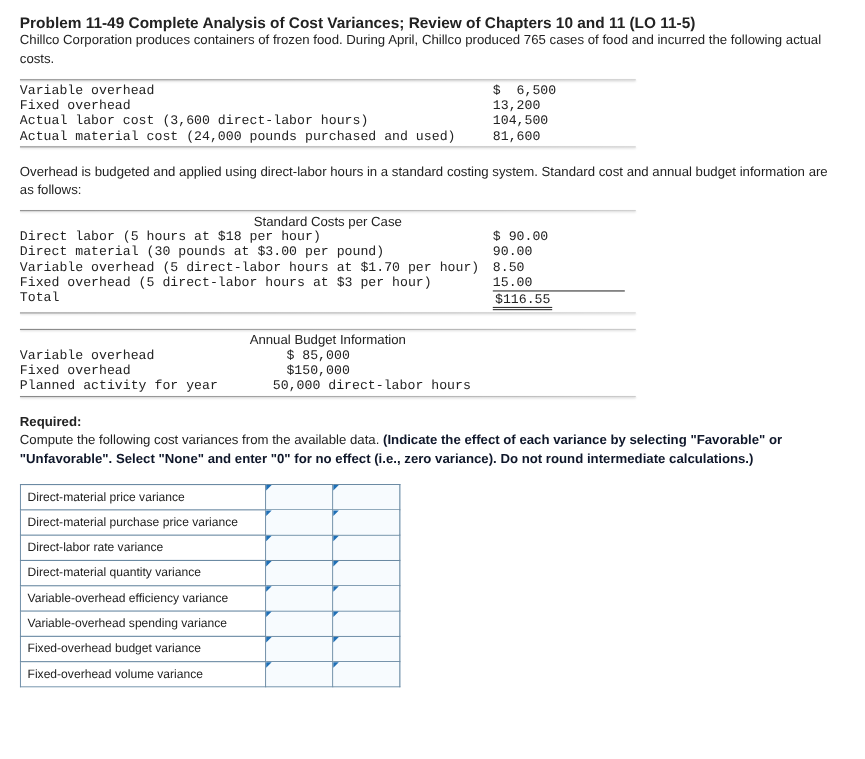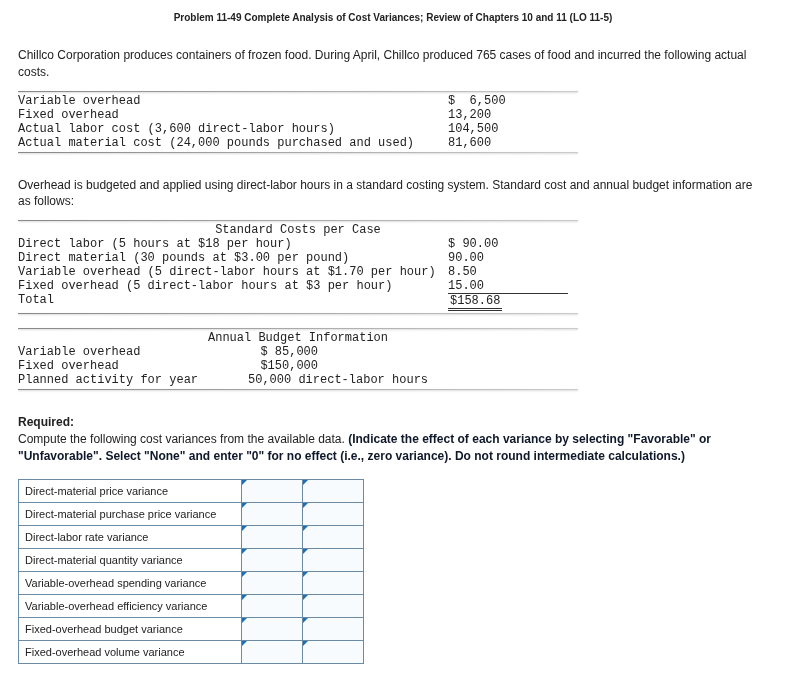--- a/index.html
+++ b/index.html
@@ -4,27 +4,25 @@
   <style>
     body {
       font-family: Arial, Helvetica, sans-serif;
       font-size: 12px;
       color: #222;
       margin: 12px 18px;
       width: 750px;
     }
     .title {
       font-weight: bold;
-      font-size: 10px;
-      text-align: center;
+      font-size: 14px;
     }
     .para {
       margin-bottom: 10px;
       line-height: 1.4;
-      margin-top: 24px;
     }
     .data-block {
       margin: 6px 0 14px 0;
     }
     .hr-shadow {
       height: 1px;
       background: linear-gradient(to right, #888, #ccc);
       box-shadow: 0 1px 2px rgba(0,0,0,0.2);
       margin: 2px 0;
       width: 560px;
@@ -35,21 +33,21 @@
       display: flex;
       width: 560px;
     }
     .mono-label { width: 430px; }
     .mono-val {
       width: 120px;
       text-align: left;
       white-space: pre;
     }
     .mono-header {
-      font-family: Liberation Mono, monospace;
+      font-family: Liberation Sans, sans-serif;
       font-size: 12px;
       width: 560px;
       text-align: center;
     }
     .underline-sum { border-top: 1px solid #333; }
     .double-underline { border-bottom: 3px double #333; display: inline-block; padding: 0 2px;}
     .req-label { font-weight: bold; }
     .red { color: #0f172a; font-weight: bold; }
 
     table.answer {
@@ -129,21 +127,21 @@
         <div class="mono-label">Variable overhead (5 direct-labor hours at $1.70 per hour)</div>
         <div class="mono-val">8.50</div>
       </div>
       <div class="mono-row">
         <div class="mono-label">Fixed overhead (5 direct-labor hours at $3 per hour)</div>
         <div class="mono-val">15.00</div>
       </div>
     </div>
   <div class="mono-row">
     <div class="mono-label">Total</div>
-    <div class="mono-val underline-sum"><span class="double-underline">$158.68</span></div>
+    <div class="mono-val underline-sum"><span class="double-underline">$116.55</span></div>
   </div>
   <div class="hr-shadow"></div>
 </div>
 
 <div class="data-block">
   <div class="hr-shadow"></div>
   <div class="mono-header">Annual Budget Information</div>
   <div id="budget-rows">
       <div class="mono-row">
         <div class="mono-label" style="width: 200px;">Variable overhead</div>
@@ -182,26 +180,26 @@
         <td class="label-cell">Direct-labor rate variance</td>
         <td class="input-cell"></td>
         <td class="input-cell"></td>
       </tr>
       <tr>
         <td class="label-cell">Direct-material quantity variance</td>
         <td class="input-cell"></td>
         <td class="input-cell"></td>
       </tr>
       <tr>
+        <td class="label-cell">Variable-overhead efficiency variance</td>
+        <td class="input-cell"></td>
+        <td class="input-cell"></td>
+      </tr>
+      <tr>
         <td class="label-cell">Variable-overhead spending variance</td>
-        <td class="input-cell"></td>
-        <td class="input-cell"></td>
-      </tr>
-      <tr>
-        <td class="label-cell">Variable-overhead efficiency variance</td>
         <td class="input-cell"></td>
         <td class="input-cell"></td>
       </tr>
       <tr>
         <td class="label-cell">Fixed-overhead budget variance</td>
         <td class="input-cell"></td>
         <td class="input-cell"></td>
       </tr>
       <tr>
         <td class="label-cell">Fixed-overhead volume variance</td>

